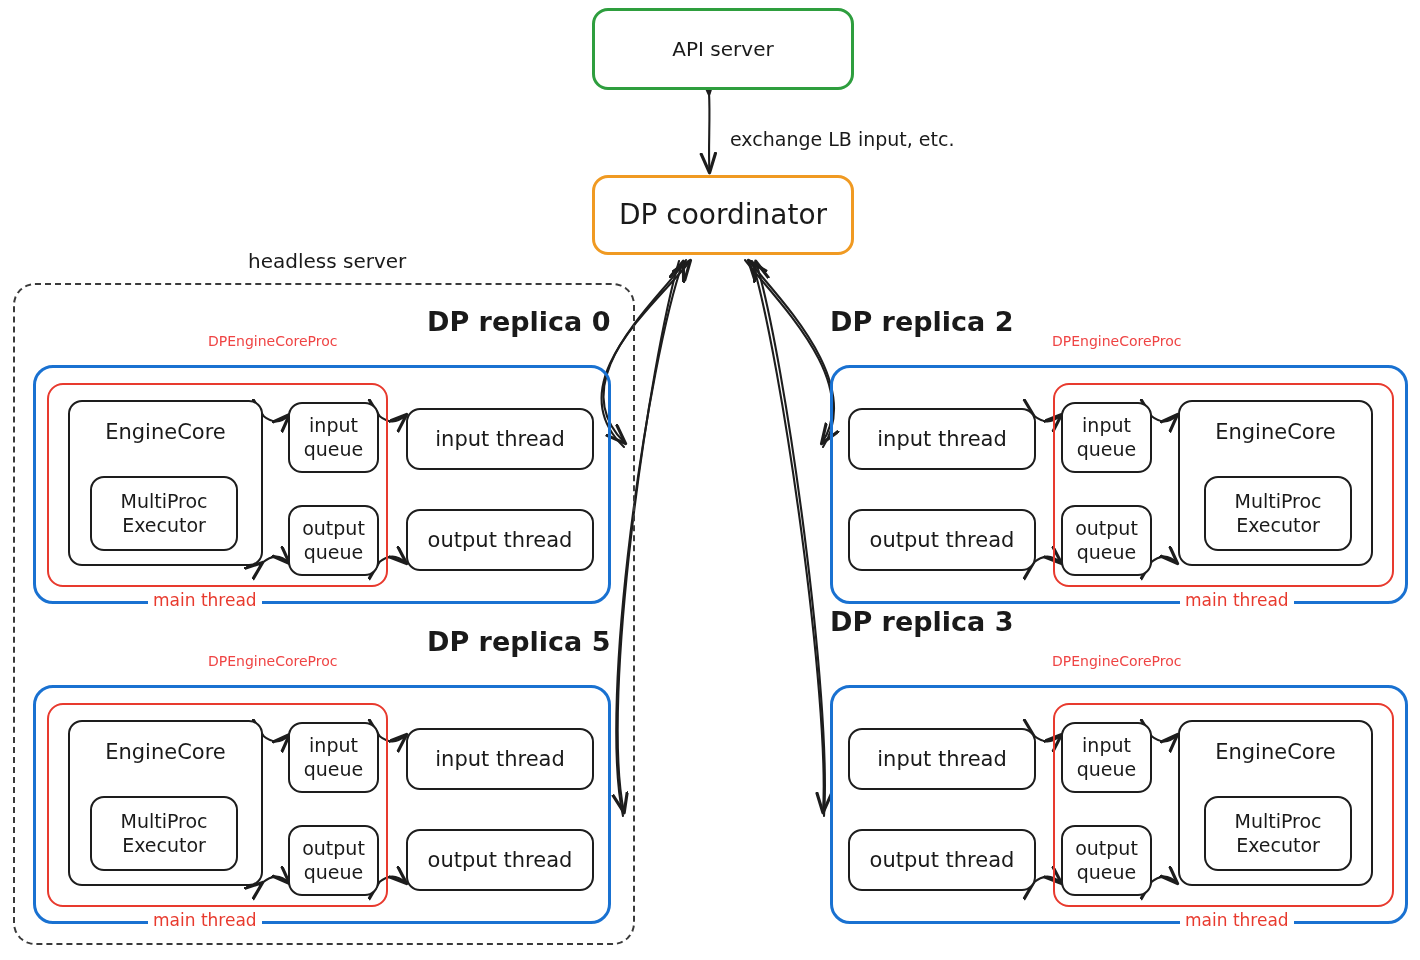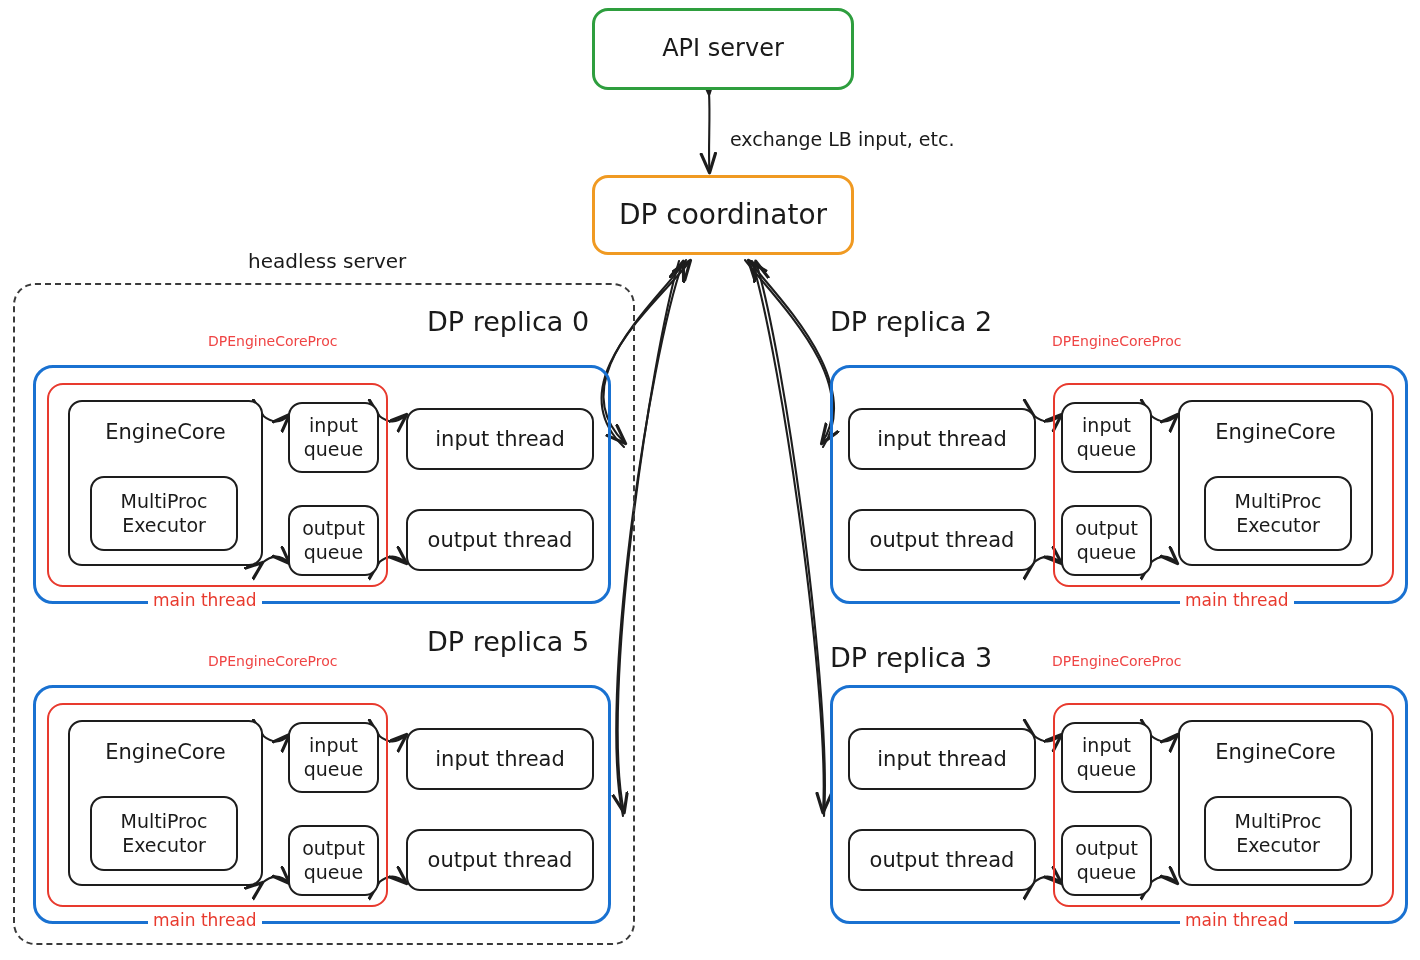--- a/index.html
+++ b/index.html
@@ -16,34 +16,34 @@
   .node{
     position:absolute;box-sizing:border-box;
     display:flex;align-items:center;justify-content:center;
     text-align:center;background:#ffffff;
     border:2.5px solid #1d1d1d;border-radius:14px;
     line-height:1.15;
   }
   .node.thin{border-width:2.2px;}
 
   
-  .box-api{border:3px solid #2E9E3E;border-radius:16px;font-size:24px;align-items:center;}
+  .box-api{border:3px solid #2E9E3E;border-radius:16px;font-size:20px;align-items:center;}
   .box-coord{border:3px solid #F09A22;border-radius:16px;font-size:28px;}
 
   
   .frame{position:absolute;box-sizing:border-box;background:transparent;}
   .frame-dashed{
     border:2.2px dashed #3a3a3a;border-radius:22px;
   }
   .frame-blue{border:3px solid #1971D1;border-radius:20px;}
   .frame-red{border:2.4px solid #E83A2E;border-radius:16px;}
 
   
   .lbl{position:absolute;white-space:nowrap;}
-  .lbl-replica{font-size:27px;color:#1a1a1a;}
+  .lbl-replica{font-size:27px;color:#1a1a1a;font-weight:bold;}
   .lbl-headless{font-size:20px;color:#1a1a1a;}
   .lbl-proc{font-size:14px;color:#ef4444;}
   .lbl-main{font-size:17px;color:#E83A2E;background:#ffffff;padding:0 5px;}
   .lbl-exchange{font-size:19px;color:#1a1a1a;}
 
   .t-big{font-size:21px;}
   .t-mid{font-size:19px;}
   .two-line{display:flex;flex-direction:column;gap:2px;}
 </style>
 </head>
@@ -219,21 +219,21 @@
   <div class="node t-big" style="left:1178px;top:400px;width:195px;height:166px;align-items:flex-start;padding-top:18px;">
     <span>EngineCore</span>
   </div>
   <div class="node t-mid" style="left:1204px;top:476px;width:148px;height:75px;">
     <span class="two-line">
       <span>MultiProc</span>
       <span>Executor</span>
     </span>
   </div>
 
-  <div class="lbl lbl-replica" style="left:830px;top:642px;">DP replica 3</div>
+  <div class="lbl lbl-replica" style="left:830px;top:606px;">DP replica 3</div>
   <div class="lbl lbl-proc" style="left:1052px;top:653px;">DPEngineCoreProc</div>
 
   <div class="frame frame-blue" style="left:830px;top:685px;width:578px;height:239px;"></div>
   <div class="frame frame-red" style="left:1053px;top:703px;width:341px;height:204px;"></div>
   <div class="lbl lbl-main" style="left:1180px;top:910px;">main thread</div>
 
   <div class="node t-big" style="left:848px;top:728px;width:188px;height:62px;">
     <span>input thread</span>
   </div>
   <div class="node t-big" style="left:848px;top:829px;width:188px;height:62px;">

